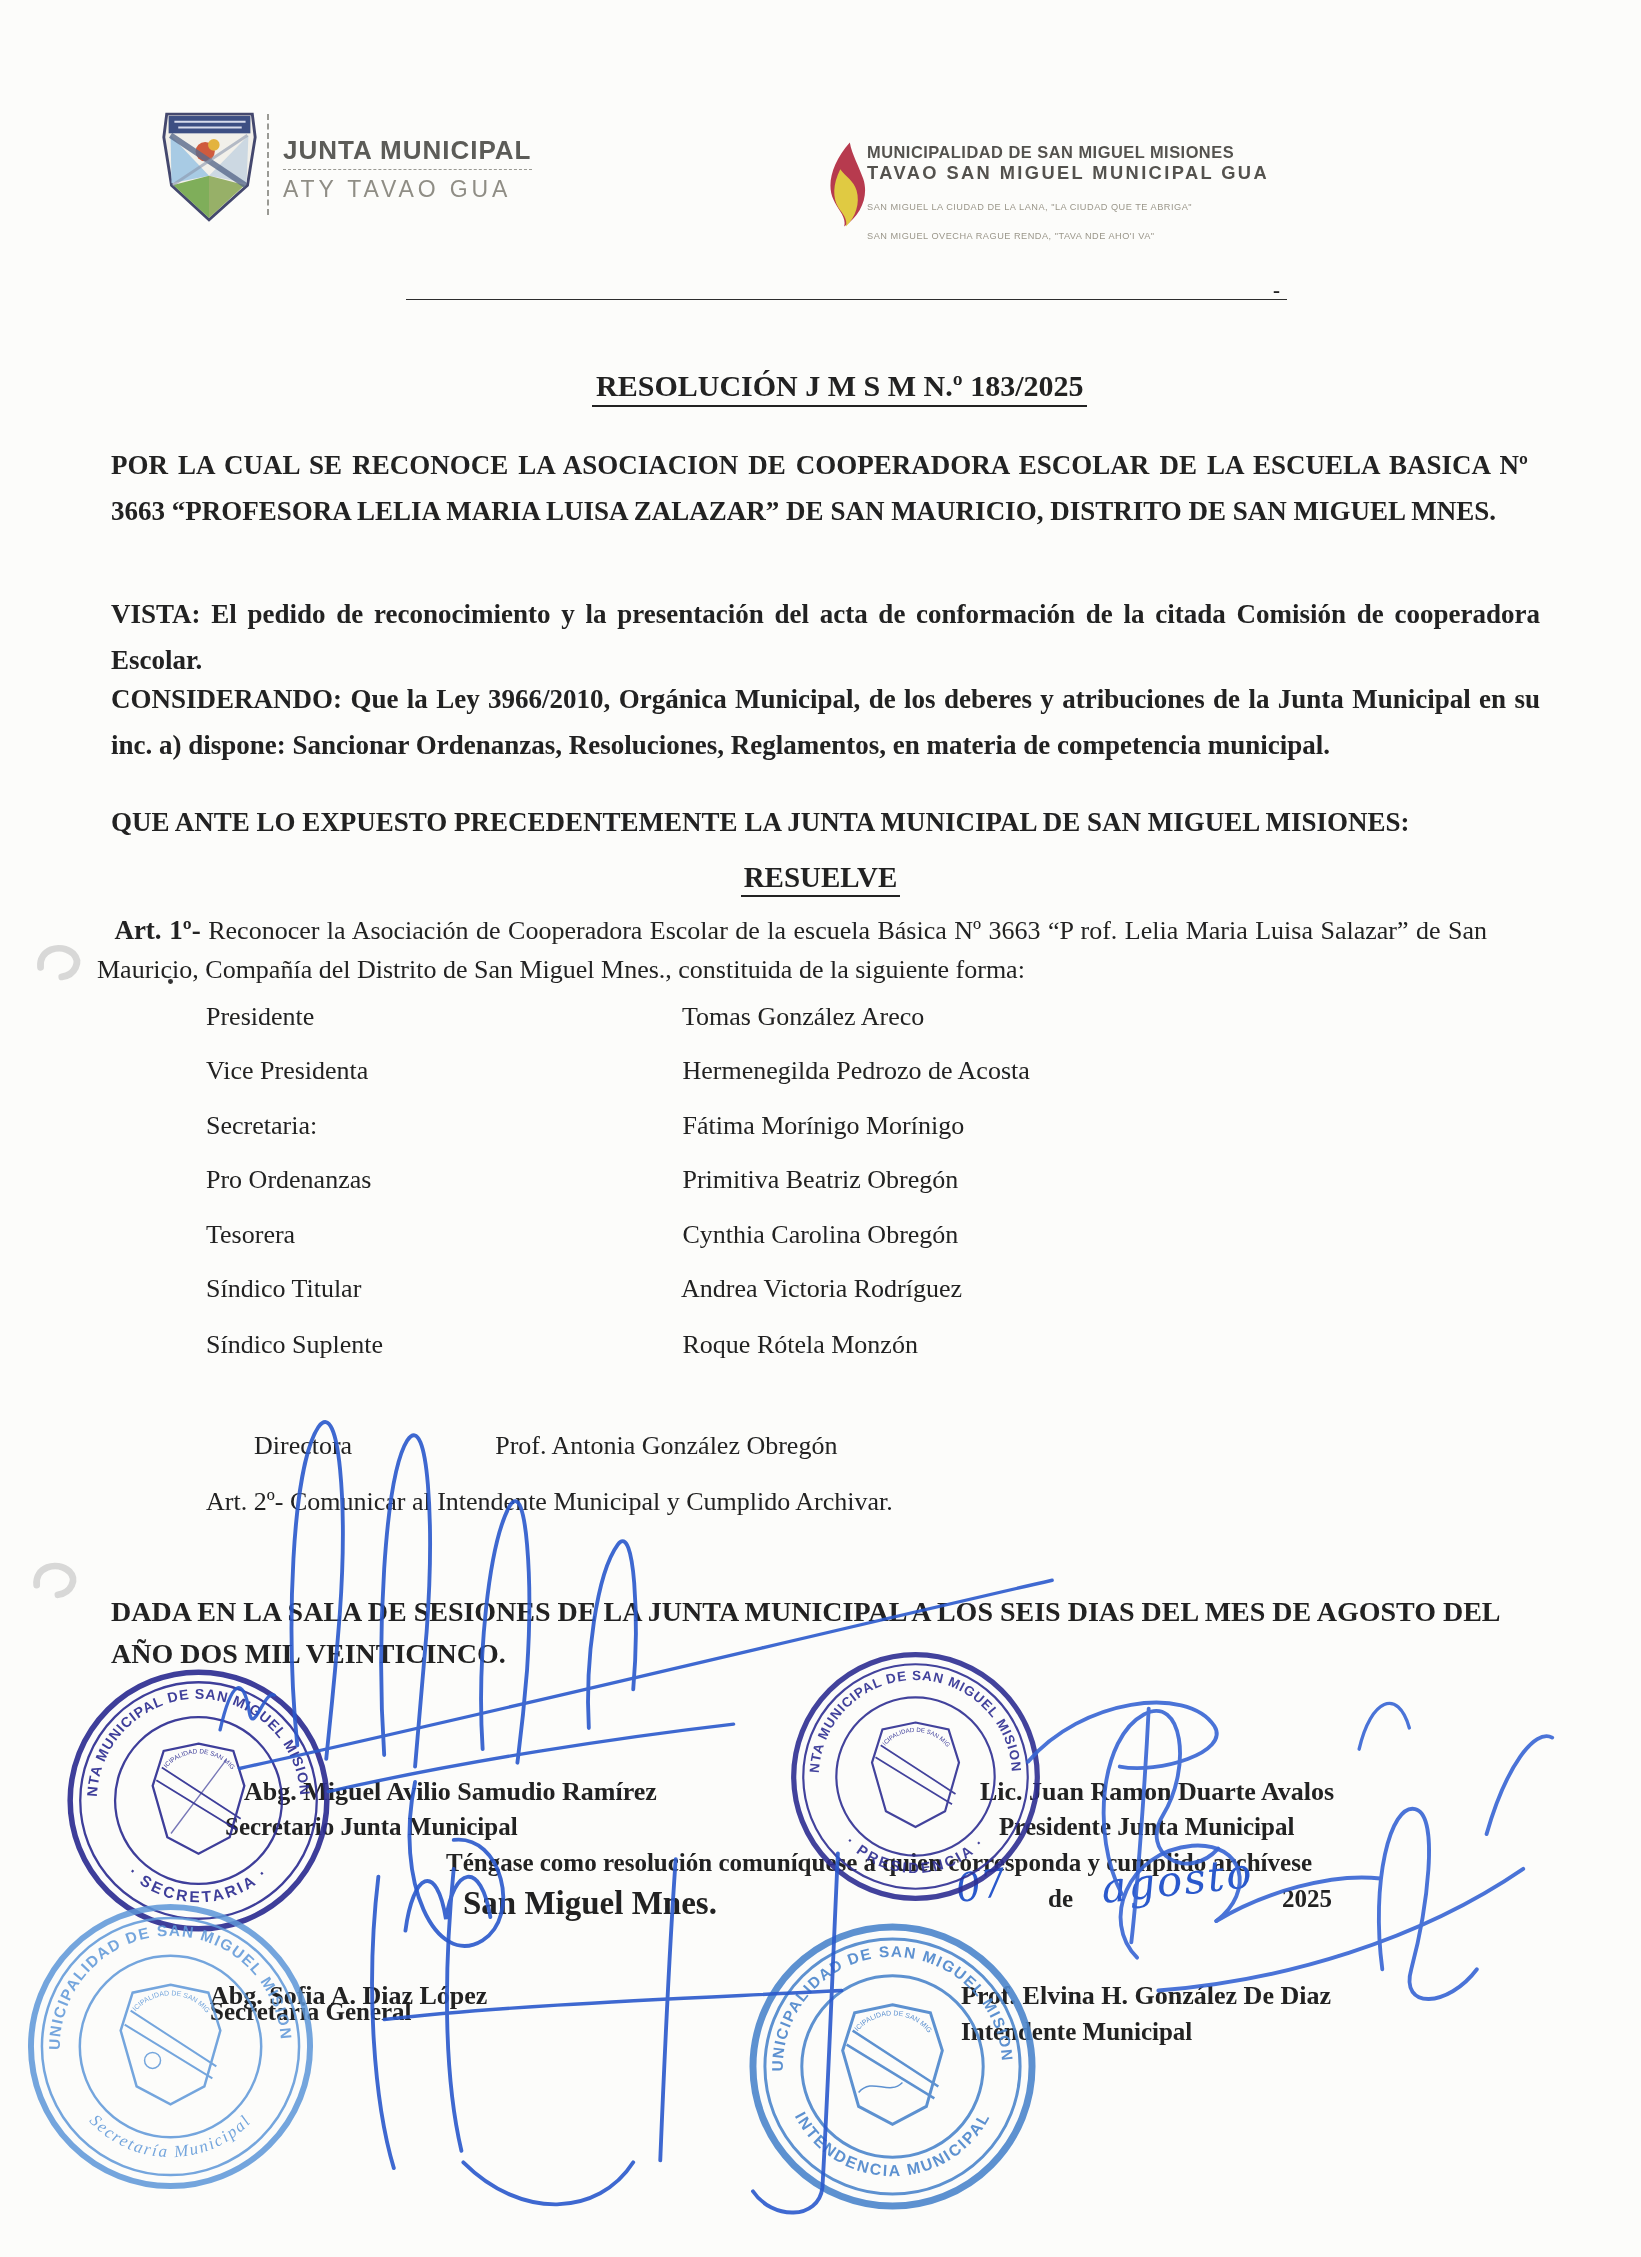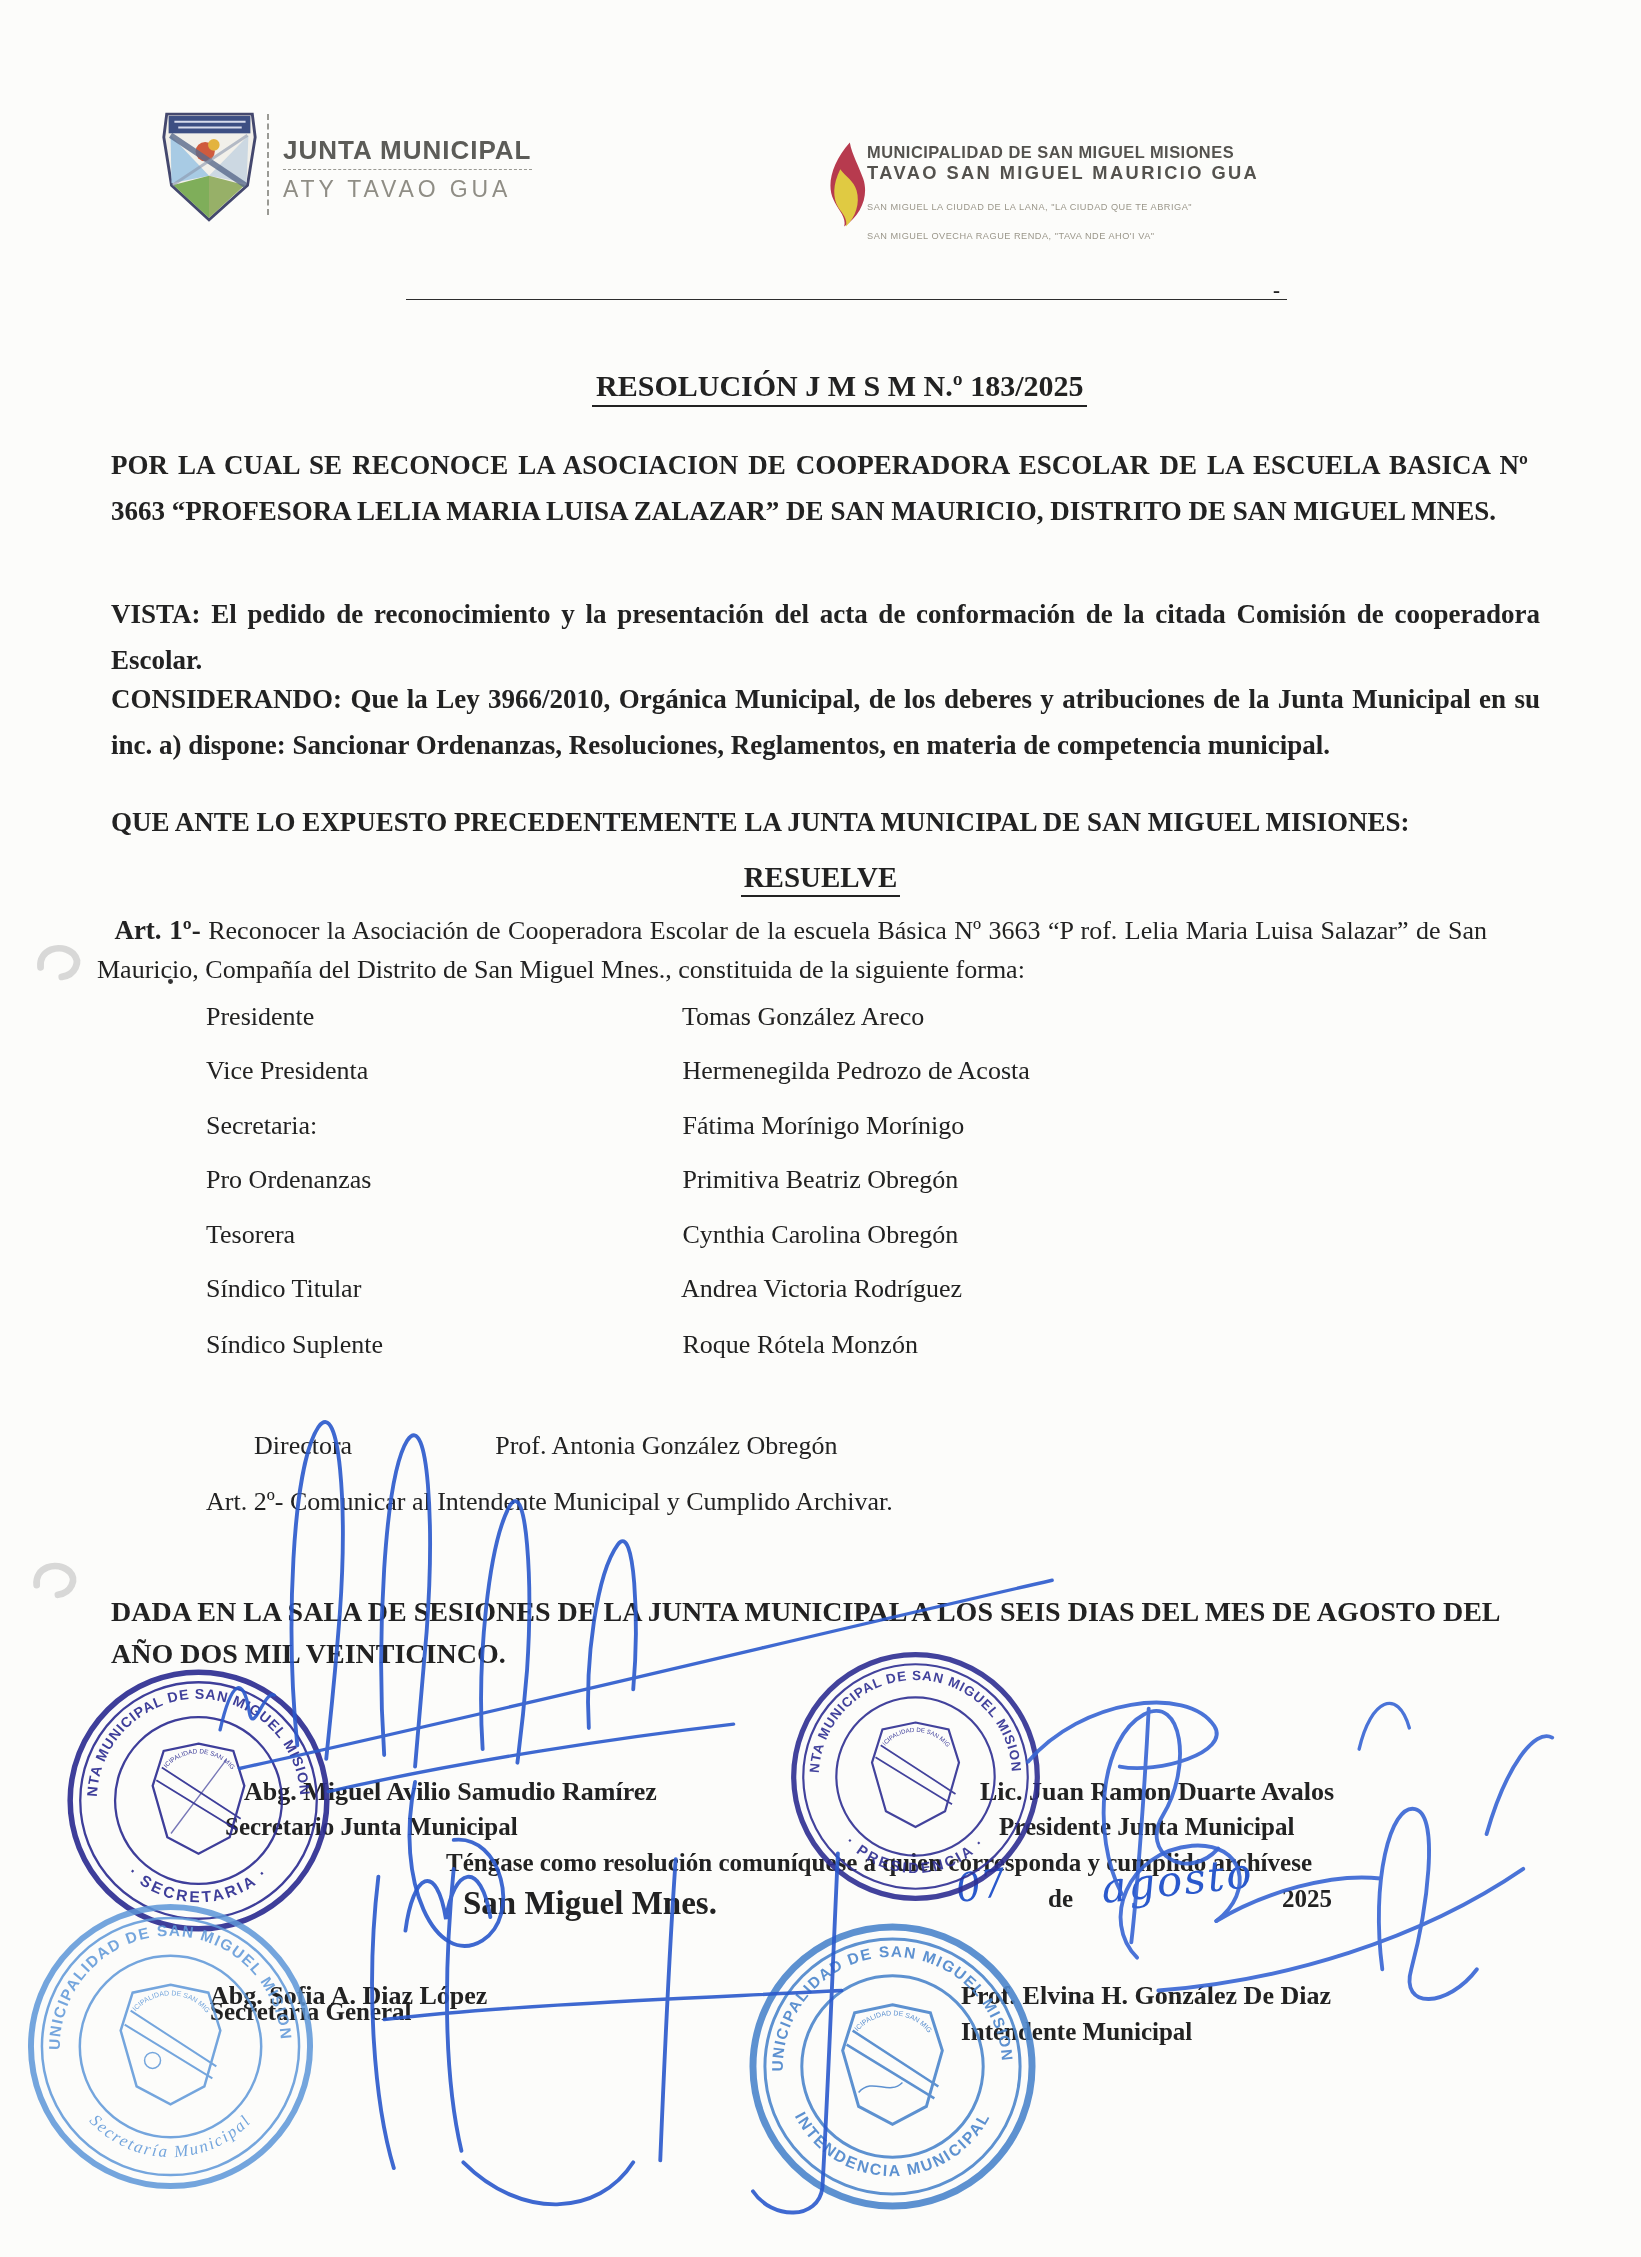--- a/index.html
+++ b/index.html
@@ -62,21 +62,21 @@
   </div>
 
   <div class="abs" style="left:824px;top:140px;width:44px;height:89px;">
     <svg width="44" height="89" viewBox="0 0 46 92">
       <path fill="#b73a4e" d="M27,2 C9,22 2,46 10,62 C14,72 24,80 21,90 C39,78 47,58 41,40 C37,28 29,14 27,2 Z"></path>
       <path fill="#e0ca42" d="M17,30 C9,46 9,60 15,70 C19,76 25,82 23,90 C33,80 38,66 34,52 C31,42 23,38 17,30 Z"></path>
     </svg>
   </div>
   <div class="abs hdr-right" style="left:867px;top:143px;">
     <div class="l1">MUNICIPALIDAD DE SAN MIGUEL MISIONES</div>
-    <div class="l2">TAVAO SAN MIGUEL MAURICIO GUA</div>
+    <div class="l2">TAVAO SAN MIGUEL MUNICIPAL GUA</div>
     <div class="l3">SAN MIGUEL LA CIUDAD DE LA LANA, "LA CIUDAD QUE TE ABRIGA"</div>
     <div class="l4">SAN MIGUEL OVECHA RAGUE RENDA, "TAVA NDE AHO'I VA"</div>
   </div>
 
   <div class="abs" style="left:1273px;top:278px;font-size:21px;font-weight:bold;">-</div>
   <div class="abs hdr-rule" style="left:406px;top:299px;"></div>
 
   <div class="abs doc-title" style="left:19.3px;top:369px;">
     <span>RESOLUCIÓN J M S M N.º 183/2025</span>
   </div>

